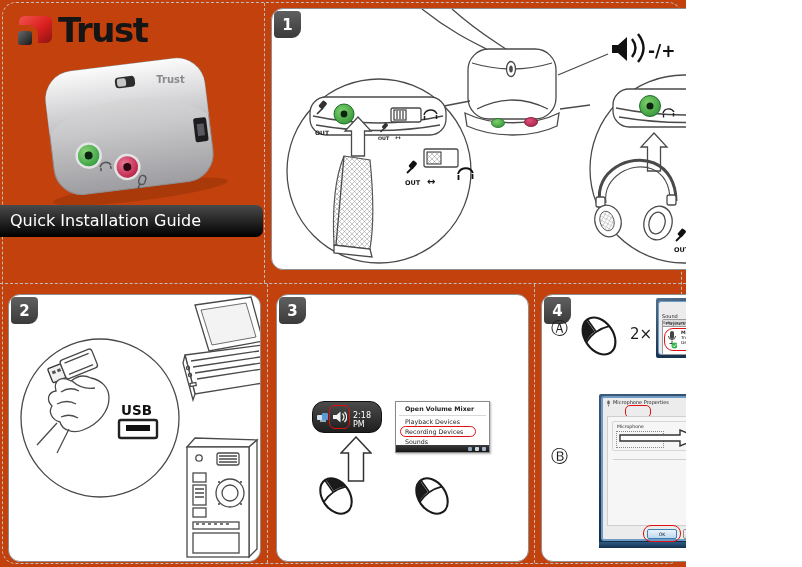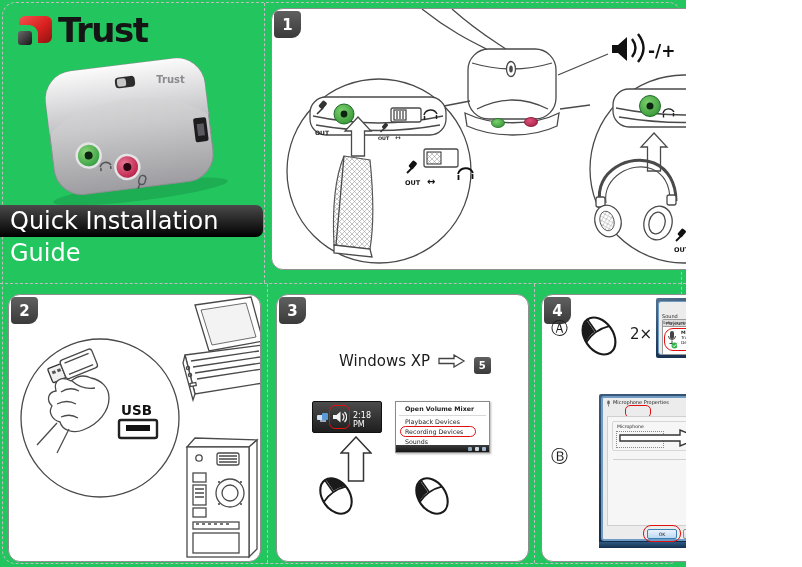--- a/index.html
+++ b/index.html
@@ -1,34 +1,34 @@
 <!DOCTYPE html>
 <html><head>
 <meta charset="utf-8">
 <style>
   html,body{margin:0;padding:0;background:#fff;}
   body{font-family:"DejaVu Sans","Liberation Sans",sans-serif;color:#1c1c1c;}
-  #page{position:relative;width:686px;height:567px;background:#22c55e;overflow:hidden;}
+  #page{position:relative;width:686px;height:567px;background:#c2410c;overflow:hidden;}
   .abs{position:absolute;}
   
   .cutborder{position:absolute;left:2px;top:2px;right:4px;bottom:3px;border:1px dashed #bdbdbd;border-radius:14px;pointer-events:none;}
   .dashH{position:absolute;left:0;right:0;top:283px;border-top:1px dashed #bdbdbd;}
   .dashV{position:absolute;width:0;border-left:1px dashed #bdbdbd;}
   
   .panel{position:absolute;border:1.6px solid #8f8f8f;border-radius:12px;background:#fff;overflow:hidden;}
   .badge{position:absolute;left:2px;top:2px;width:27px;height:27px;background:linear-gradient(#606060,#3a3a3a);
          color:#fff;font-weight:bold;font-size:15px;display:flex;align-items:center;justify-content:center;
          border-radius:4px 4px 9px 4px;}
   .badge-inline{display:inline-flex;width:17px;height:17px;background:linear-gradient(#606060,#3a3a3a);color:#fff;
          font-weight:bold;font-size:10px;align-items:center;justify-content:center;border-radius:3px;vertical-align:-3px;}
   
   .logo{position:absolute;left:16px;top:10px;display:flex;align-items:flex-start;}
   .logo-text{font-size:34px;font-weight:bold;letter-spacing:-1.5px;color:#151515;margin-left:2px;line-height:40px;}
   .banner{position:absolute;left:0;top:205px;width:263px;height:32px;background:linear-gradient(#4a4a4a,#000);
-          color:#fff;font-size:24px;line-height:32px;padding-left:10px;box-sizing:border-box;border-radius:0 7px 7px 0;}
+          color:#fff;font-size:16px;line-height:32px;padding-left:10px;box-sizing:border-box;border-radius:0 7px 7px 0;}
   .pcode{position:absolute;left:222px;top:254px;font-size:14px;color:#222;z-index:3;}
   
   svg .ln{fill:none;stroke:#4a4a4a;stroke-width:1.3;}
   svg .lnw{fill:#fff;stroke:#4a4a4a;stroke-width:1.3;}
   
   .shotA{background:linear-gradient(160deg,#54718e,#1a3553 55%,#122843);}
   .shotB{background:linear-gradient(160deg,#3d5a7a,#16324e 60%,#102640);}
   .win{position:absolute;background:#ececec;border:1.5px solid #6f9cc4;border-radius:3px;box-sizing:border-box;}
   .wtitle{font-size:5px;color:#1a1a1a;}
   .closeX{position:absolute;background:linear-gradient(#e8948a,#c23b2e);border:0.5px solid #7e1d14;border-radius:2px;
@@ -314,30 +314,23 @@
         <rect x="110" y="125" width="38" height="18" rx="2" fill="#fff" stroke="#222" stroke-width="2.4"></rect>
         <rect x="117" y="130" width="24" height="6" fill="#111"></rect>
       </g>
     </svg>
   </div>
 
   <div class="panel" style="left:276px;top:294px;width:251px;height:266px;">
     <div class="badge">3</div>
 
     <div class="abs" style="left:62px;top:56px;font-size:15px;line-height:21px;color:#1c1c1c;">
-      <div>
-        <span>Windows XP</span>
-        <svg width="28" height="14" viewBox="0 0 28 14" style="vertical-align:-2px;margin:0 3px;">
-          <path d="M1,4.5 h15 v-3.5 l10,6 l-10,6 v-3.5 h-15 z" fill="#fff" stroke="#444" stroke-width="1.3"></path>
-        </svg>
-        <span class="badge-inline">5</span>
-      </div>
-    </div>
-
-    <div class="abs" style="left:35px;top:106px;width:68px;height:30px;background:linear-gradient(#4b4b4b,#1e1e1e);border:1px solid #111;border-radius:2px;">
+    </div>
+
+    <div class="abs" style="left:35px;top:106px;width:68px;height:30px;background:linear-gradient(#4b4b4b,#1e1e1e);border:1px solid #111;border-radius:12px;">
       <svg class="abs" style="left:4px;top:10px;" width="11" height="11" viewBox="0 0 11 11">
         <rect x="0" y="3" width="6" height="5" rx="1" fill="#cfe3f5"></rect>
         <rect x="5" y="1" width="6" height="7" rx="1" fill="#5b9bd5"></rect>
         <rect x="3" y="8" width="6" height="2" fill="#9ab"></rect>
       </svg>
       <svg class="abs" style="left:20px;top:8px;" width="14" height="14" viewBox="0 0 14 14">
         <path d="M0,5 h3.5 l4,-3.5 v11 l-4,-3.5 h-3.5 z" fill="#f2f2f2"></path>
         <path d="M9.5,3.5 q3,3.5 0,7 M11.5,2 q4.5,5 0,10" fill="none" stroke="#f2f2f2" stroke-width="1.2"></path>
       </svg>
       <div class="redring" style="left:16px;top:3px;width:21px;height:24px;border-radius:6px;"></div>

